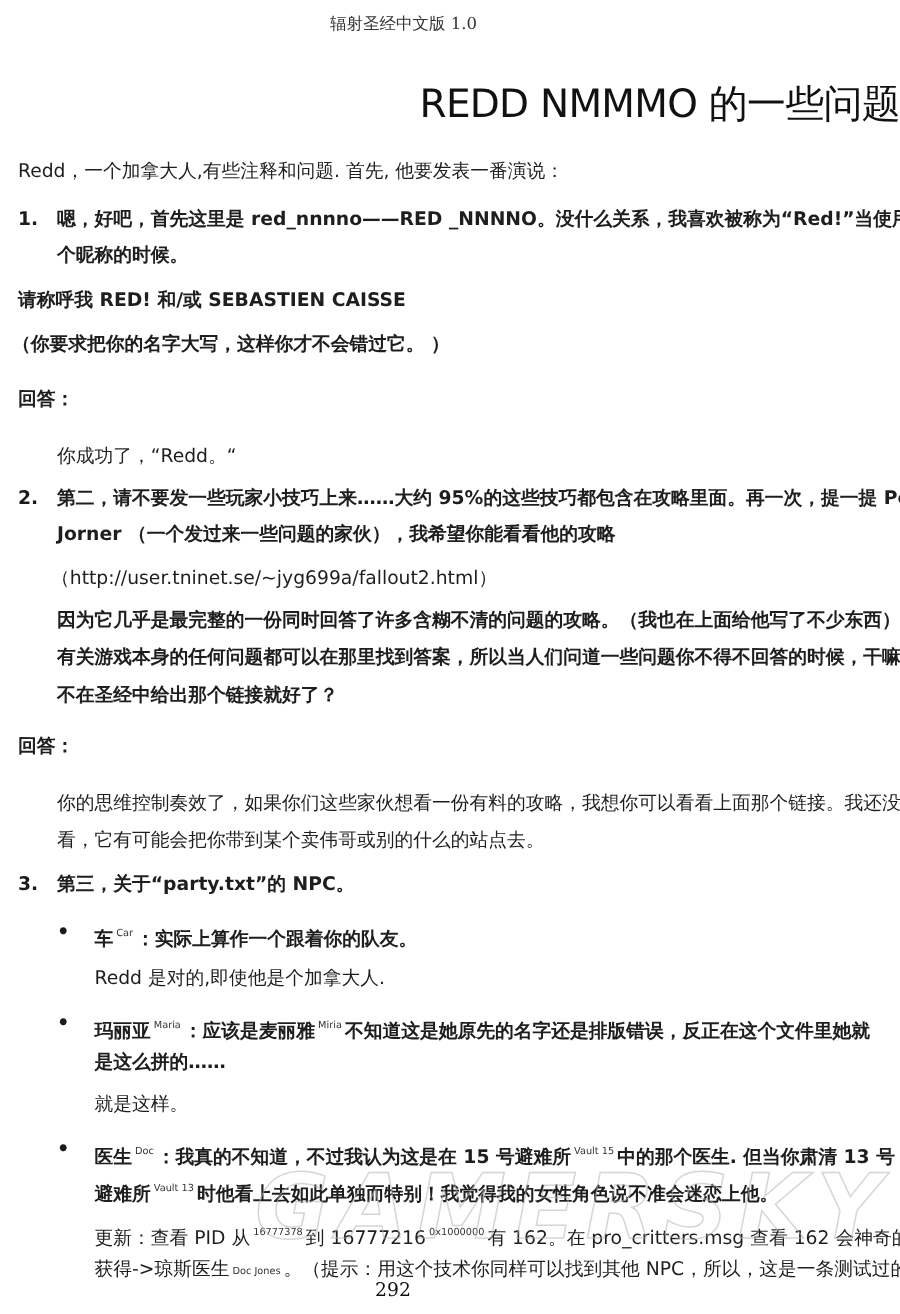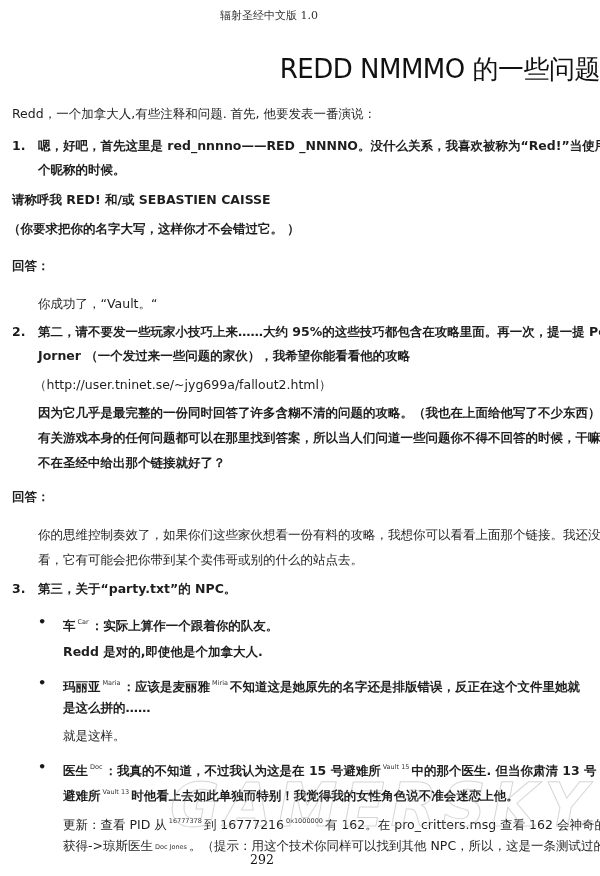--- a/index.html
+++ b/index.html
@@ -45,21 +45,21 @@
 <div class="line" style="left:12px; top:106px;">Redd，一个加拿大人,有些注释和问题. 首先, 他要发表一番演说：</div>
 
 <span class="num" style="left:12px; top:138px;">1.</span>
 <div class="line b" style="left:38px; top:138px;">嗯，好吧，首先这里是 red_nnnno——RED _NNNNO。没什么关系，我喜欢被称为“Red!”当使用这</div>
 <div class="line b" style="left:38px; top:162px;">个昵称的时候。</div>
 
 <div class="line b" style="left:12px; top:192px;">请称呼我 RED!  和/或 SEBASTIEN CAISSE</div>
 <div class="line b" style="left:8px; top:221px;">（你要求把你的名字大写，这样你才不会错过它。 ）</div>
 
 <div class="line b" style="left:12px; top:258px;">回答：</div>
-<div class="line" style="left:38px; top:296px;">你成功了，“Vault。“</div>
+<div class="line" style="left:38px; top:296px;">你成功了，“Redd。“</div>
 
 <span class="num" style="left:12px; top:324px;">2.</span>
 <div class="line b" style="left:38px; top:324px;">第二，请不要发一些玩家小技巧上来……大约 95%的这些技巧都包含在攻略里面。再一次，提一提 Per</div>
 <div class="line b" style="left:38px; top:348px;">Jorner  （一个发过来一些问题的家伙），我希望你能看看他的攻略</div>
 <div class="line" style="left:34px; top:377px;">
   <a class="link">（http://user.tninet.se/~jyg699a/fallout2.html）</a>
 </div>
 <div class="line b" style="left:38px; top:405px;">因为它几乎是最完整的一份同时回答了许多含糊不清的问题的攻略。（我也在上面给他写了不少东西）</div>
 <div class="line b" style="left:38px; top:430px;">有关游戏本身的任何问题都可以在那里找到答案，所以当人们问道一些问题你不得不回答的时候，干嘛</div>
 <div class="line b" style="left:38px; top:455px;">不在圣经中给出那个链接就好了？</div>
@@ -68,21 +68,21 @@
 <div class="line" style="left:38px; top:527px;">你的思维控制奏效了，如果你们这些家伙想看一份有料的攻略，我想你可以看看上面那个链接。我还没</div>
 <div class="line" style="left:38px; top:552px;">看，它有可能会把你带到某个卖伟哥或别的什么的站点去。</div>
 
 <span class="num" style="left:12px; top:581px;">3.</span>
 <div class="line b" style="left:38px; top:581px;">第三，关于“party.txt”的 NPC。</div>
 
 <span class="bullet" style="left:38px; top:614px;">•</span>
 <div class="line b" style="left:63px; top:614px;">
   <span>车</span><sup class="tag">Car</sup><span>：实际上算作一个跟着你的队友。</span>
 </div>
-<div class="line" style="left:63px; top:644px;font-weight:bold;">Redd 是对的,即使他是个加拿大人.</div>
+<div class="line" style="left:63px; top:644px;">Redd 是对的,即使他是个加拿大人.</div>
 
 <span class="bullet" style="left:38px; top:675px;">•</span>
 <div class="line b" style="left:63px; top:675px;">
   <span>玛丽亚</span><sup class="tag">Maria</sup><span>：应该是麦丽雅</span><sup class="tag">Miria</sup><span>不知道这是她原先的名字还是排版错误，反正在这个文件里她就</span>
 </div>
 <div class="line b" style="left:63px; top:700px;">是这么拼的……</div>
 <div class="line" style="left:63px; top:728px;">就是这样。</div>
 
 <span class="bullet" style="left:38px; top:759px;">•</span>
 <div class="line b" style="left:63px; top:759px;">

